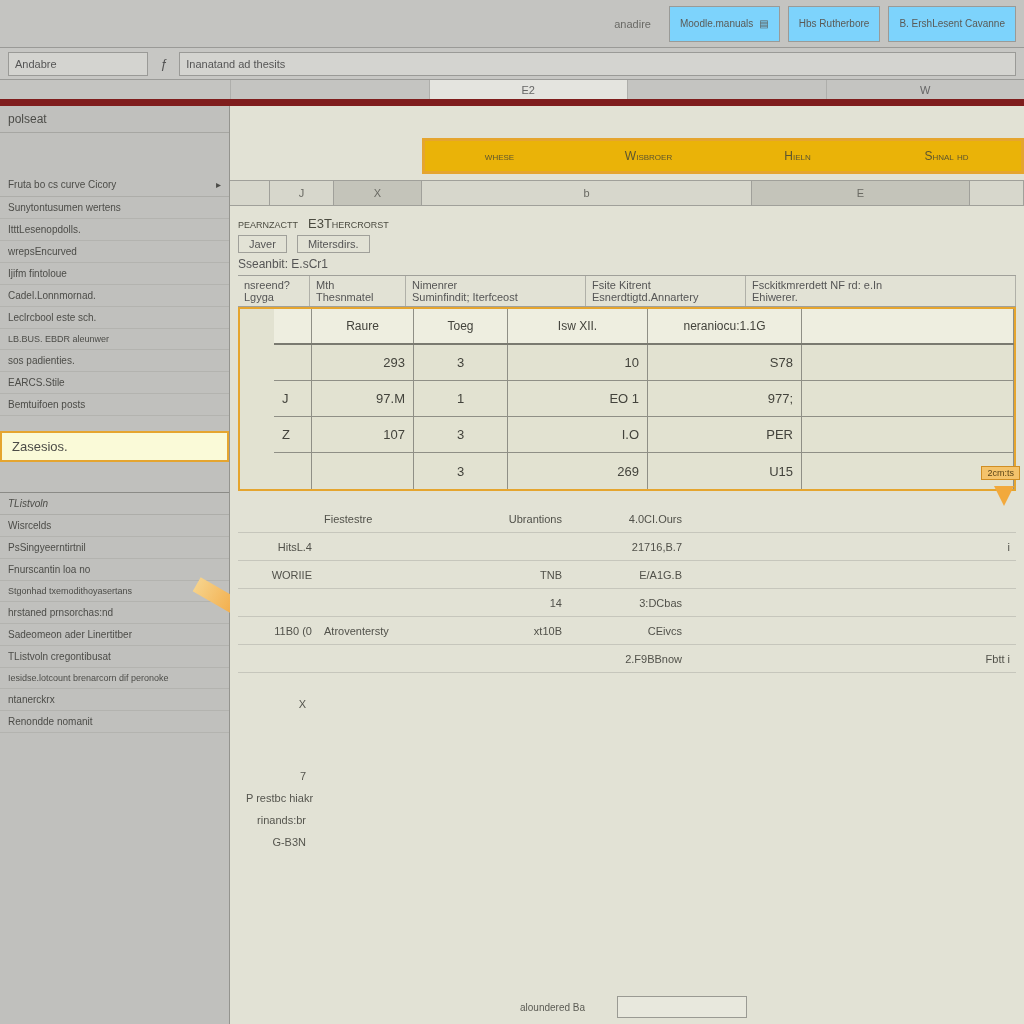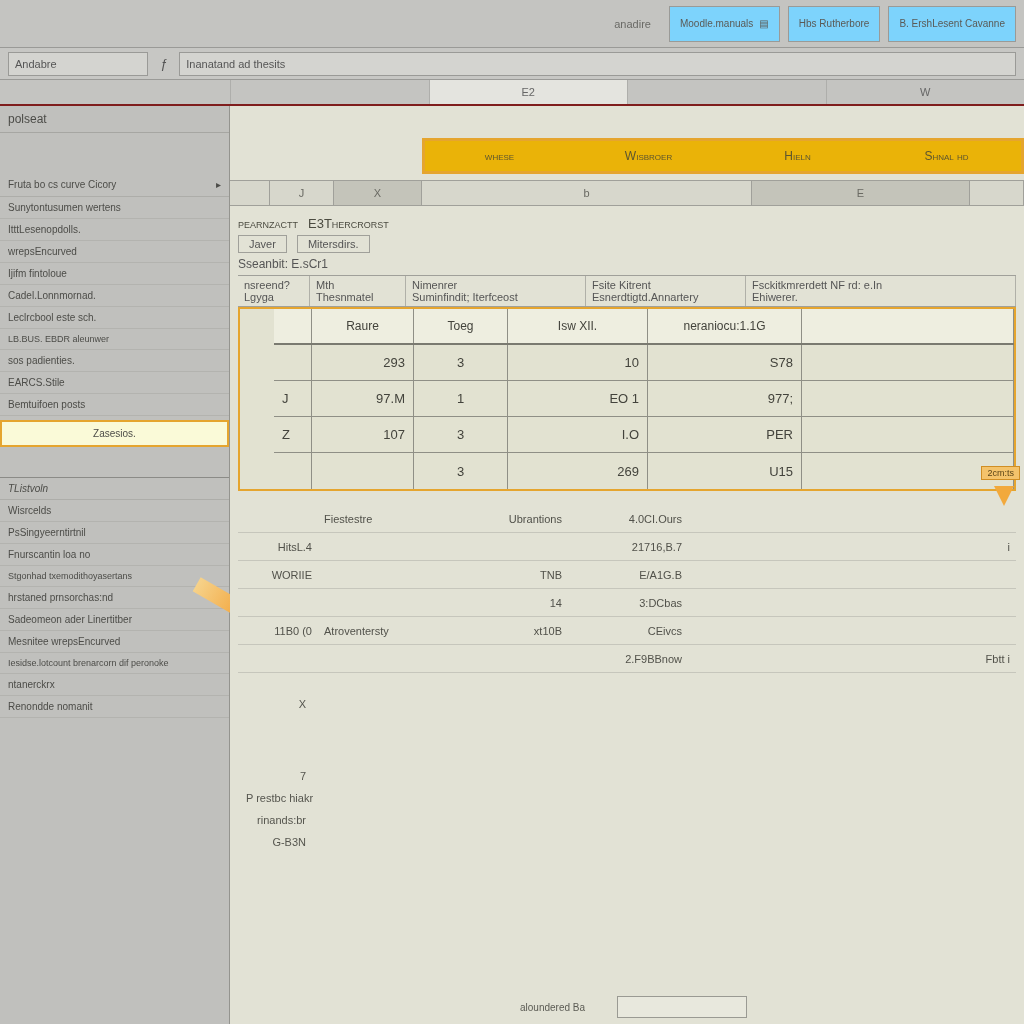--- a/index.html
+++ b/index.html
@@ -11,35 +11,35 @@
 .tb-spacer { flex: 1; }
 .tb-label { font-size: 11px; color: #6a6a66; margin-right: 10px; }
 
 
 .namerow { height: 32px; display: flex; align-items: center; background: #c7c7c4; border-bottom: 1px solid #9a9a97; padding: 0 8px; gap: 12px; }
 .namebox { width: 140px; height: 24px; background: #d4d4d0; border: 1px solid #9a9a97; font-size: 11px; color: #555; padding: 0 6px; display: flex; align-items: center; }
 .fx { font-size: 13px; font-style: italic; color: #555; }
 .fbar { flex: 1; height: 24px; background: #d4d4d0; border: 1px solid #9a9a97; font-size: 11px; color: #555; padding: 0 6px; display: flex; align-items: center; }
 
 
-.col-ruler-top { height: 26px; display: flex; background: #c4c4c1; border-bottom: 2px solid #7f1d1d; }
+.col-ruler-top { height: 26px; display: flex; background: #c4c4c1; border-bottom: 7px solid #7f1d1d; }
 .col-ruler-top .lgap { width: 230px; }
 .col-ruler-top .c { flex:1; border-left:1px solid #aeaeab; display:flex; align-items:center; justify-content:center; font-size:11px; color:#666; }
 .col-ruler-top .c.sel { background:#e4e4df; }
 
 .body { display: flex; height: calc(1024px - 48px - 32px - 26px); }
 
 
 .sidebar { width: 230px; background: #c0c0bd; border-right: 1px solid #94948f; display: flex; flex-direction: column; font-size: 10px; color: #4c4c48; position: relative; }
 .side-title { padding: 6px 8px; font-size: 12px; border-bottom: 1px solid #a6a6a2; }
 .side-gap { height: 40px; }
 .side-section { padding: 6px 8px; border-bottom: 1px solid #adada9; display:flex; align-items:center; justify-content:space-between; }
 .side-item { padding: 5px 8px; border-bottom: 1px solid #b3b3af; cursor: pointer; }
 .side-item.small { font-size: 9px; }
-.side-highlight { margin: 4px 0 30px 0; padding: 6px 10px; background: #fafad8; border: 2px solid #e5a52f; font-size: 10px; color:#4c4c48; text-align:center; }
+.side-highlight { margin: 15px 0 30px 0; padding: 6px 10px; background: #fafad8; border: 2px solid #e5a52f; font-size: 13px; color:#4c4c48; text-align:left; }
 .side-group-title { padding: 5px 8px; border-top: 1px solid #8b8b87; border-bottom: 1px solid #adada9; font-style: italic; }
 
 
 .arrow { position: absolute; width: 0; height: 0; border-left: 20px solid #f2a53c; border-top: 11px solid transparent; border-bottom: 11px solid transparent; }
 .arrow.a1 { left: 232px; top: 510px; transform: rotate(10deg); }
 .arrow-stem { position:absolute; left:193px; top:484px; width:55px; height:16px; background:linear-gradient(90deg,#f6d28a,#f2a53c); transform: rotate(30deg); }
 
 
 .main { flex: 1; position: relative; background: #e2e2d5; overflow: hidden; }
 
@@ -159,21 +159,21 @@
     <div class="side-item">Bemtuifoen posts</div>
     <div class="side-highlight">Zasesios.</div>
 
     <div class="side-group-title">TListvoln</div>
     <div class="side-item">Wisrcelds</div>
     <div class="side-item">PsSingyeerntirtnil</div>
     <div class="side-item">Fnurscantin loa no</div>
     <div class="side-item small">Stgonhad txemodithoyasertans</div>
     <div class="side-item">hrstaned prnsorchas:nd</div>
     <div class="side-item">Sadeomeon ader Linertitber</div>
-    <div class="side-item">Mesnitee wrepsEncurved</div>
+    <div class="side-item">TListvoln cregontibusat</div>
     <div class="side-item small">Iesidse.lotcount brenarcorn dif peronoke</div>
     <div class="side-item">ntanerckrx</div>
     <div class="side-item">Renondde nomanit</div>
 
     <div class="arrow-stem"></div>
     <div class="arrow a1"></div>
   </div>
 
   <div class="main">
 

